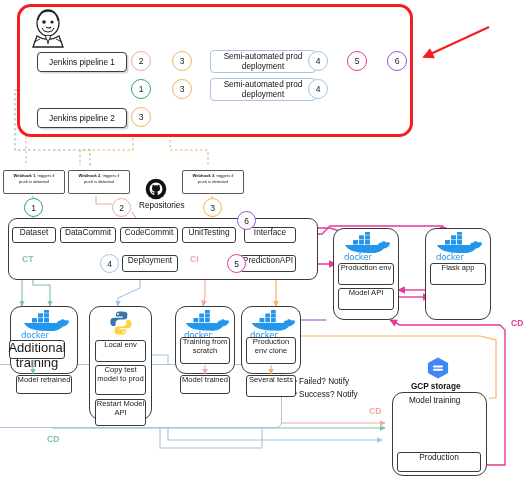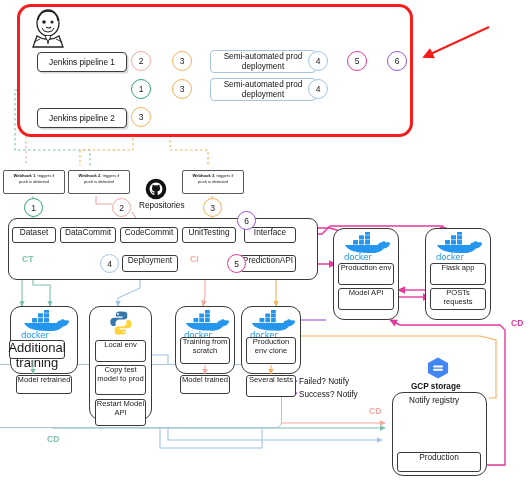--- a/index.html
+++ b/index.html
@@ -461,39 +461,36 @@
         <rect x="25" y="3.2" width="5" height="4.2" rx="0.4"></rect>
         <rect x="25" y="-1.4" width="5" height="4.2" rx="0.4"></rect>
         <path d="M5,13 h33 c0,0 1,-3.4 3.6,-2.2 0.6,-2.6 3.8,-1.6 4.4,-0.3 2,-0.9 4.4,0.5 4.4,0.5 0,0 -1.6,5.2 -6.6,5.4 -2.6,3.6 -8.6,5.2 -16,4.6 C15,20.7 8,18.6 5,13 z"></path>
       </g>
     </svg>
   </div>
   <div class="dockword" style="left:436px; top:252px;">docker</div>
   <div class="node" style="left:430px; top:263px; width:56px; height:22px; font-size:7.6px;">
     <span>Flask app</span>
   </div>
-  <div class="node" style="left:430px; top:288px; width:56px; height:22px; font-size:7.6px;">
-    <span>POSTs requests</span>
-  </div>
 
   <div class="group" style="left:-6px; top:364px; width:288px; height:64px; border:1px solid #a8c4e0; border-radius:6px; z-index:2;"></div>
   <div class="caption" style="left:299px; top:377px;">Failed? Notify</div>
   <div class="caption" style="left:299px; top:390px;">Success? Notify</div>
 
   <div class="icowrap" style="left:425px; top:356px; width:26px; height:24px;">
     <svg viewBox="0 0 26 24" width="26" height="24">
       <path d="M13,1.4 L23.1,7.1 v9.8 L13,22.6 L2.9,16.9 V7.1 z" fill="#4285f4"></path>
       <rect x="8" y="9.6" width="10" height="1.9" rx="0.9" fill="#fff"></rect>
       <rect x="8" y="12.8" width="10" height="1.9" rx="0.9" fill="#fff"></rect>
     </svg>
   </div>
   <div class="caption capb" style="left:411px; top:382px;">GCP storage</div>
 
   <div class="group" style="left:392px; top:392px; width:95px; height:84px; border-radius:11px;"></div>
-  <div class="caption" style="left:409px; top:396px;">Notify registry</div>
+  <div class="caption" style="left:409px; top:396px;">Model training</div>
   <div class="node" style="left:397px; top:452px; width:84px; height:20px;">
     <span>Production</span>
   </div>
 
   <div class="tag" style="left:22px; top:254px; color:#7fbfb0;">CT</div>
   <div class="tag" style="left:190px; top:254px; color:#f0a8a0;">CI</div>
   <div class="tag" style="left:47px; top:434px; color:#7fbfb0;">CD</div>
   <div class="tag" style="left:369px; top:406px; color:#f0a8a0;">CD</div>
   <div class="tag" style="left:511px; top:318px; color:#e5399b;">CD</div>
 

